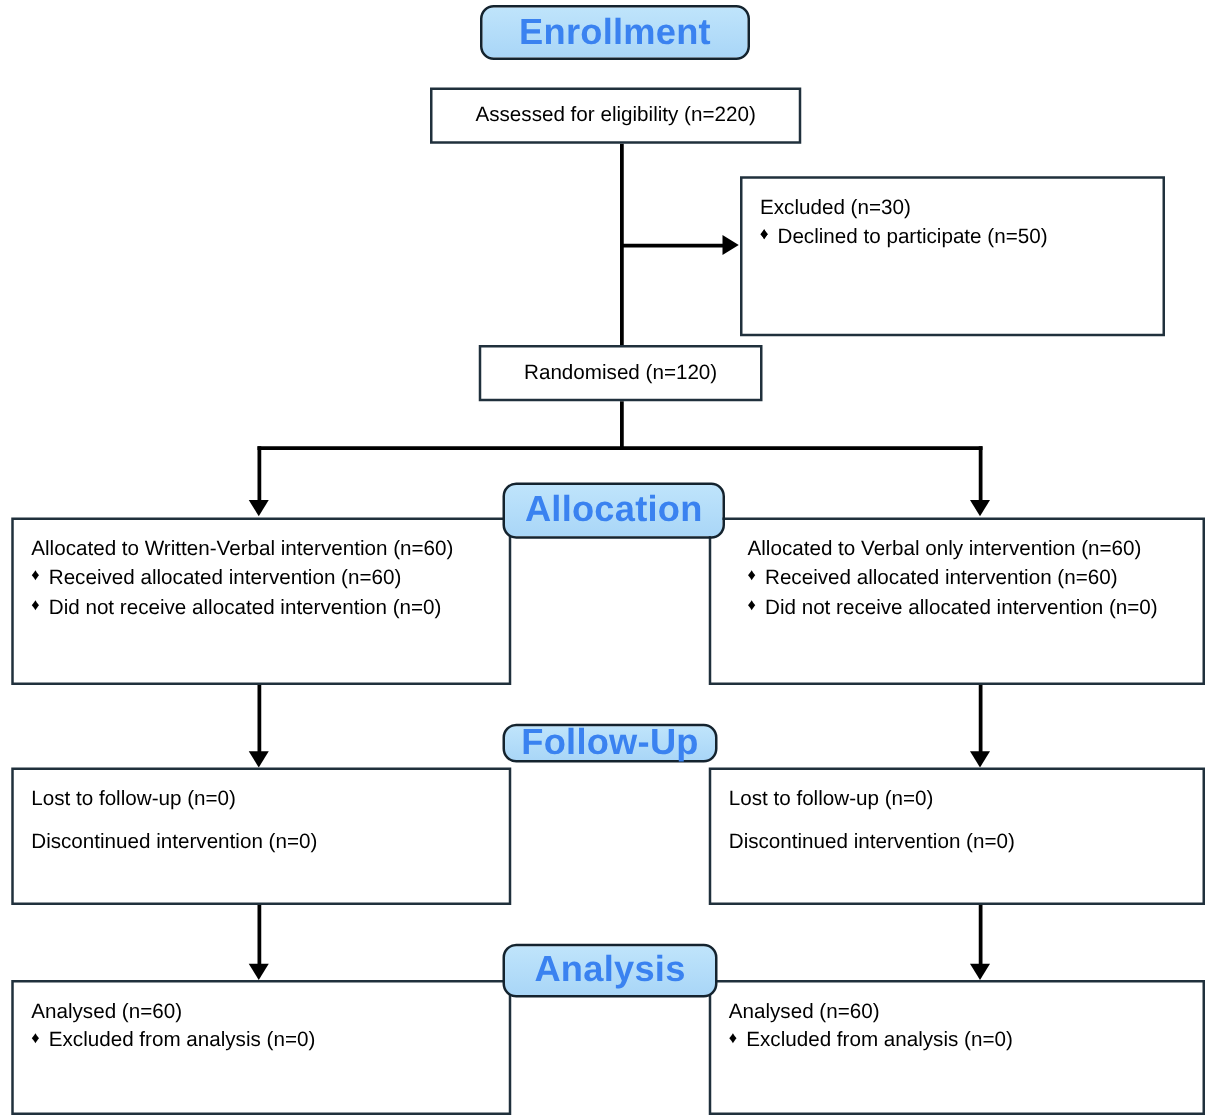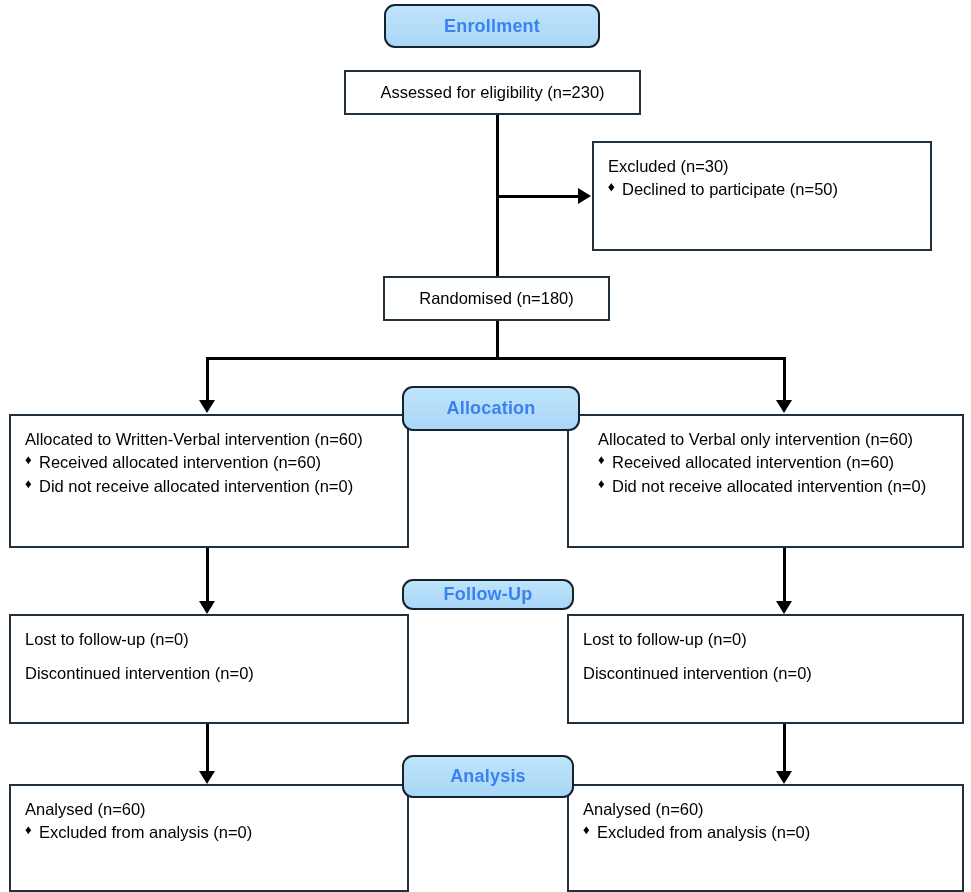--- a/index.html
+++ b/index.html
@@ -21,21 +21,21 @@
   
   .stage-pill {
     position: absolute;
     box-sizing: border-box;
     background: #ade1ff;
     background: linear-gradient(to bottom, #bfe4fb 0%, #a9d6f7 100%);
     border: 2px solid #14232e;
     border-radius: 11px;
     color: #3a82f0;
     font-weight: bold;
-    font-size: 18px;
+    font-size: 29px;
     letter-spacing: 0.2px;
     display: flex;
     align-items: center;
     justify-content: center;
     z-index: 5;
   }
   
   .node-box {
     position: absolute;
     box-sizing: border-box;
@@ -139,40 +139,40 @@
   </div>
   <div class="stage-pill" style="left:402px; top:579px; width:172px; height:31px;">
     <span>Follow-Up</span>
   </div>
   <div class="stage-pill" style="left:402px; top:755px; width:172px; height:43px;">
     <span>Analysis</span>
   </div>
 
   <div class="node-box centered" style="left:344px; top:70px; width:297px; height:45px;">
     <div class="body">
-      <div class="line-item">Assessed for eligibility (n=230)</div>
-    </div>
-  </div>
-
-  <div class="node-box" style="left:592px; top:141px; width:340px; height:110px;">
+      <div class="line-item">Assessed for eligibility (n=220)</div>
+    </div>
+  </div>
+
+  <div class="node-box" style="left:592px; top:141px; width:340px; height:128px;">
     <div class="body">
       <div class="line-item">Excluded (n=30)</div>
       <div class="bullet-item">
         <span class="dia">♦</span>
       </div>
       <div class="bullet-item">
         <span class="dia">♦</span>
         <span>Declined to participate (n=50)</span>
       </div>
     </div>
   </div>
 
   <div class="node-box centered" style="left:383px; top:276px; width:227px; height:45px;">
     <div class="body">
-      <div class="line-item">Randomised (n=180)</div>
+      <div class="line-item">Randomised (n=120)</div>
     </div>
   </div>
 
   <div class="node-box" style="left:9px; top:414px; width:400px; height:134px;">
     <div class="body">
       <div class="line-item">Allocated to Written-Verbal intervention (n=60)</div>
       <div class="bullet-item">
         <span class="dia">♦</span>
         <span>Received allocated intervention (n=60)</span>
       </div>

